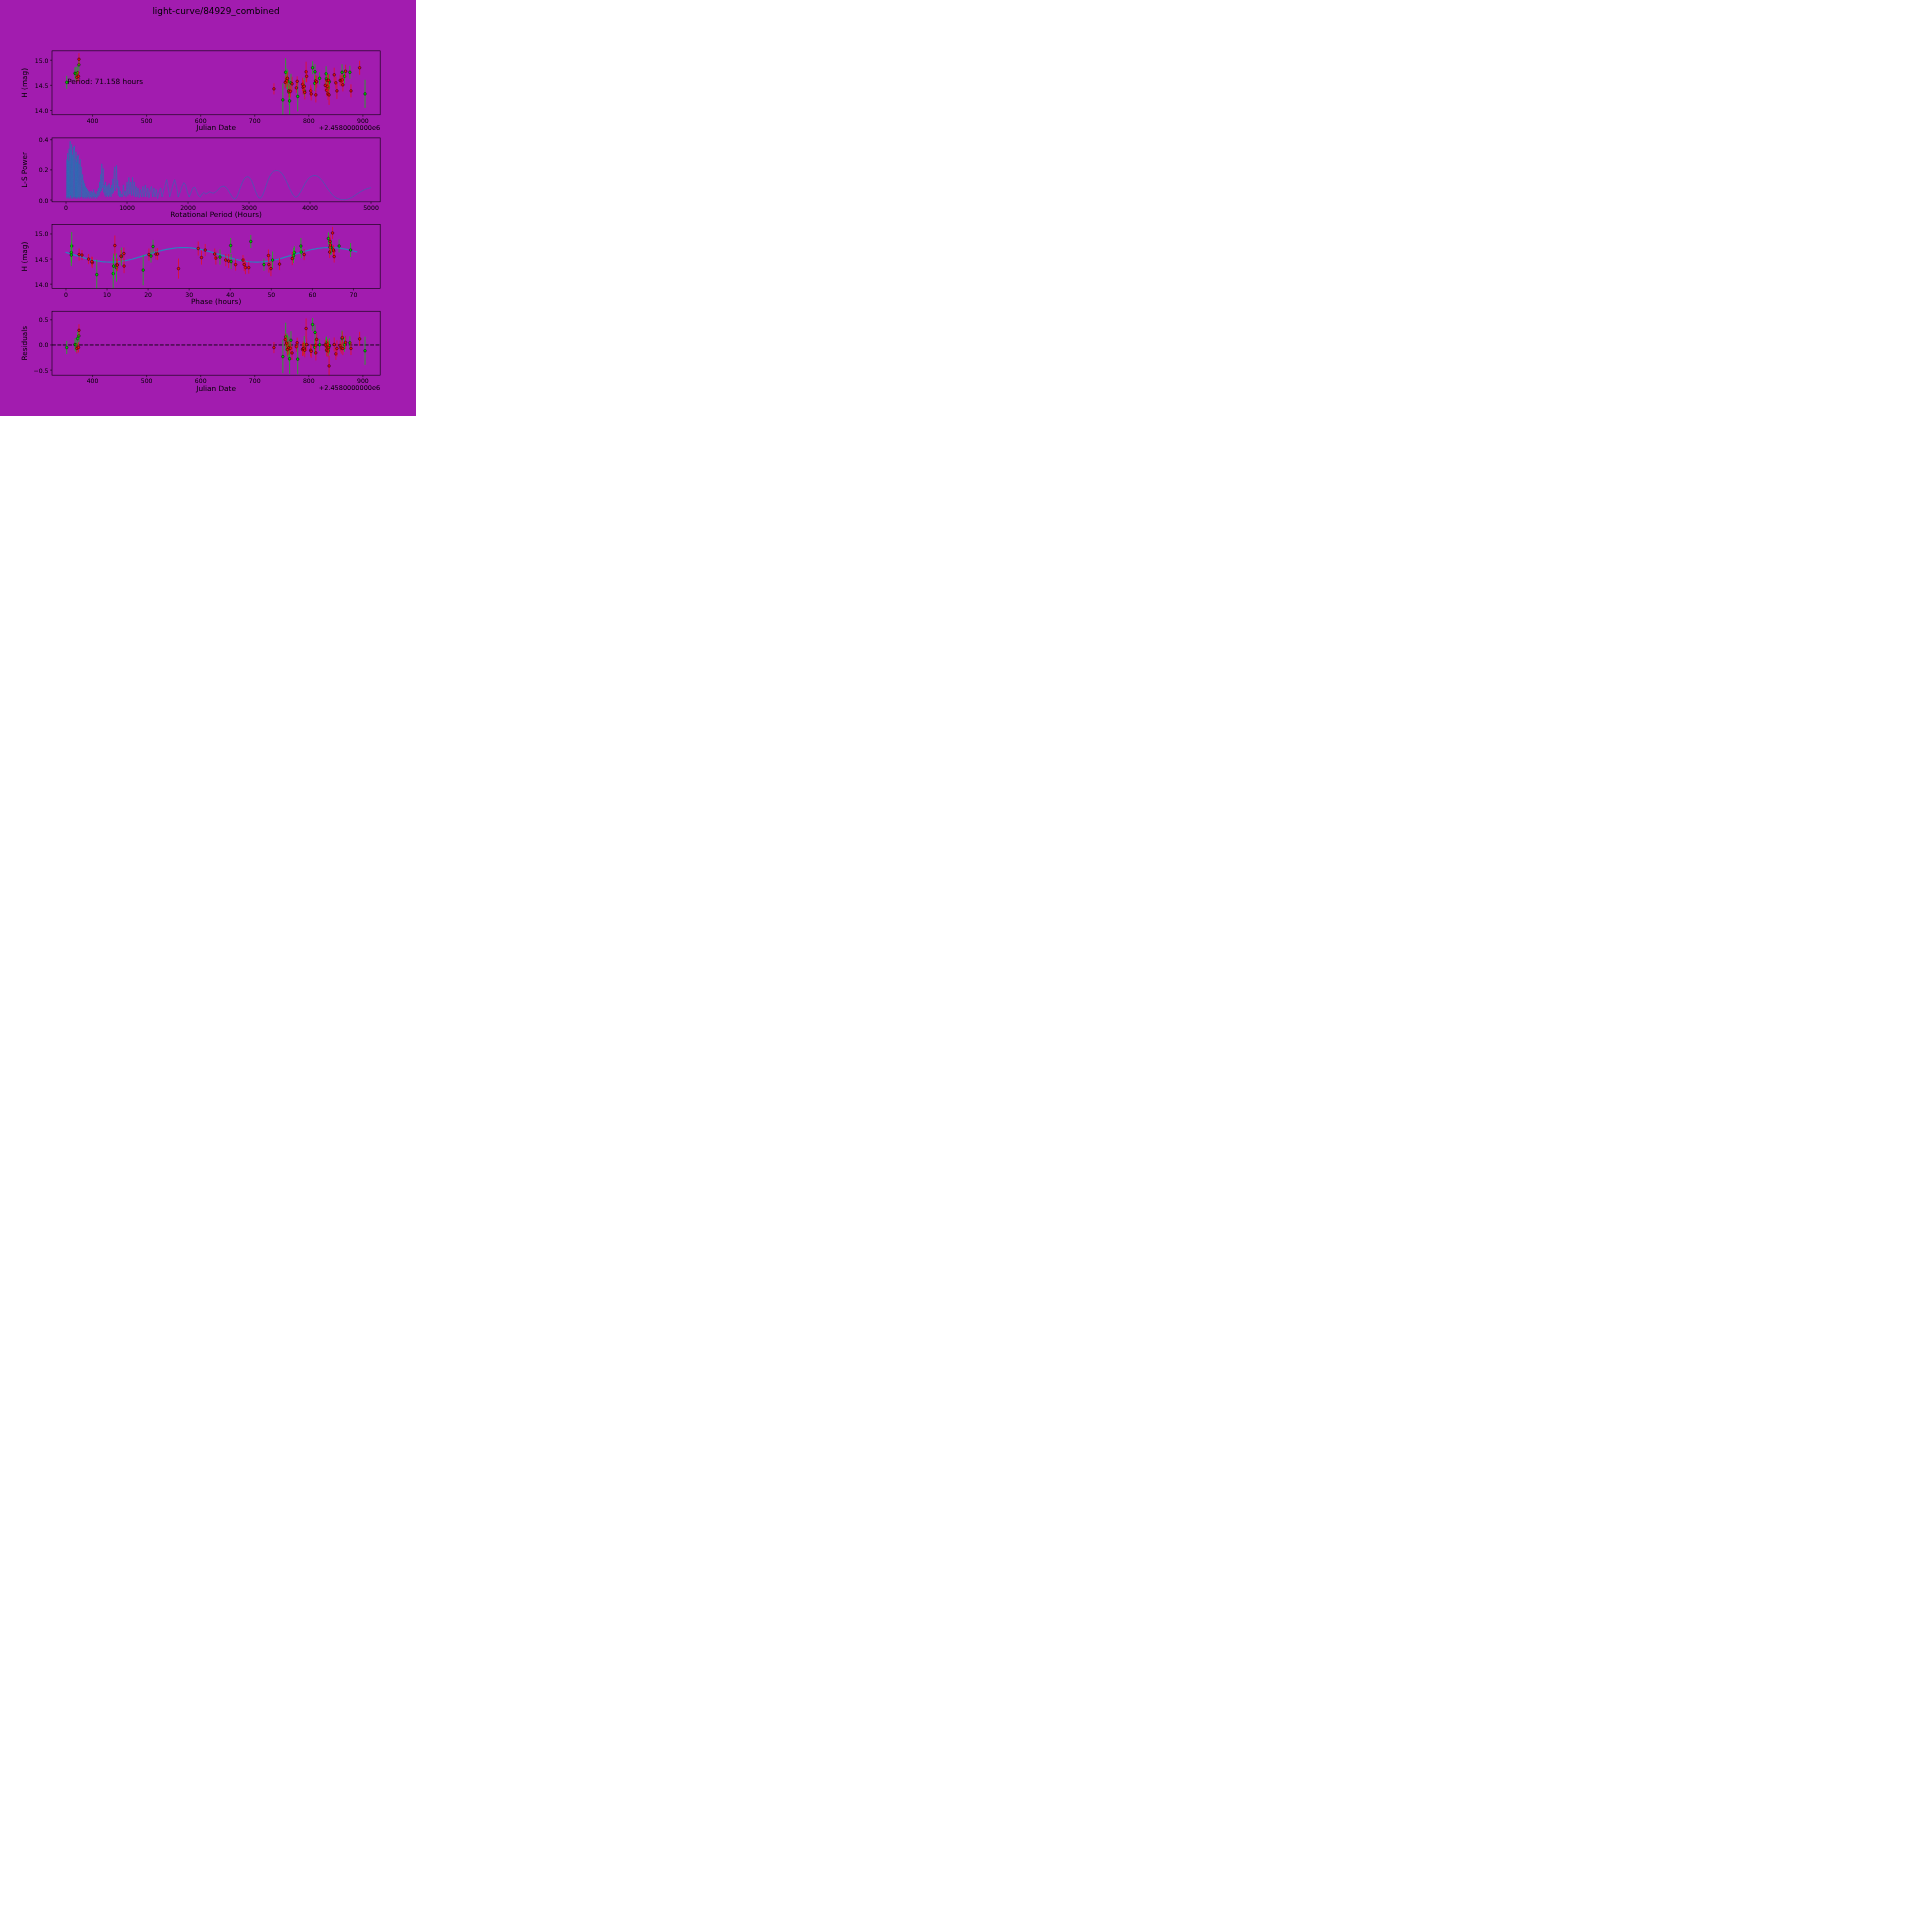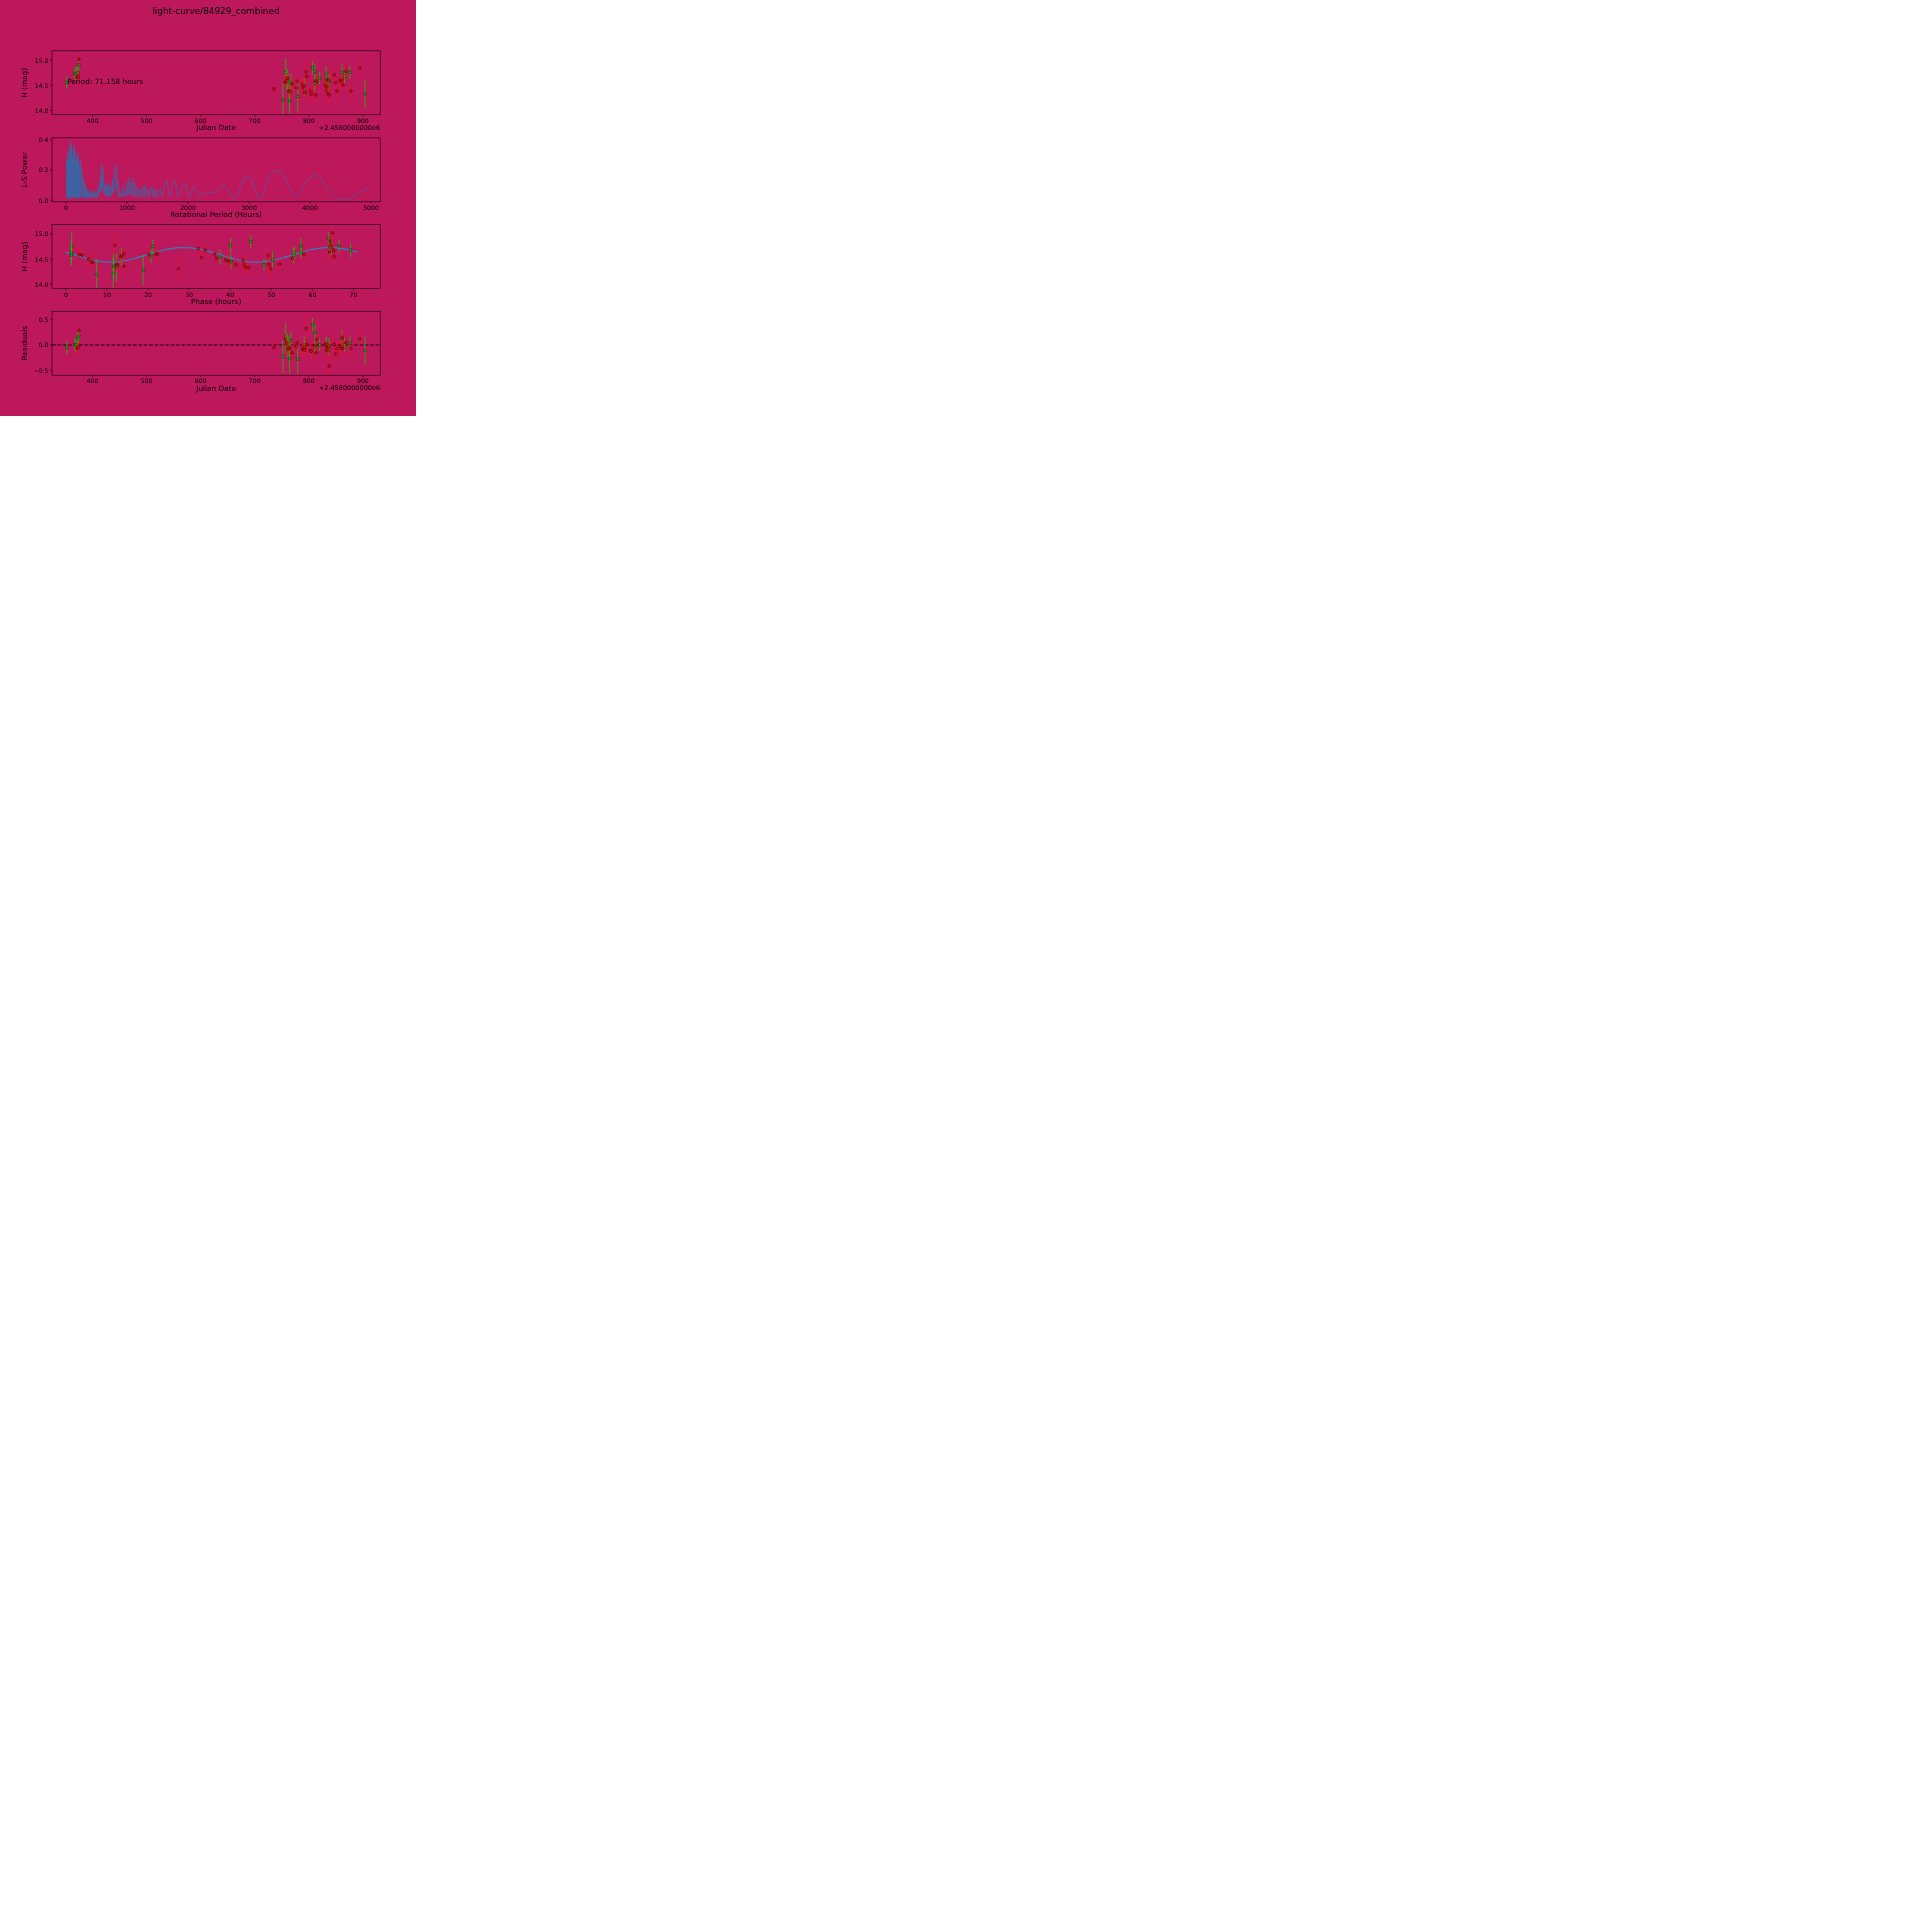--- a/index.html
+++ b/index.html
@@ -5,21 +5,21 @@
   html, body {
     margin: 0;
     padding: 0;
     background: #ffffff;
     font-family: "DejaVu Sans", "Liberation Sans", sans-serif;
   }
   .figure {
     position: relative;
     width: 416px;
     height: 416px;
-    background: #be185d;
+    background: #a21caf;
     overflow: hidden;
   }
   .fig-title {
     position: absolute;
     top: 6.2px;
     left: 52px;
     width: 328px;
     text-align: center;
     font-size: 8.9px;
     color: #000;

